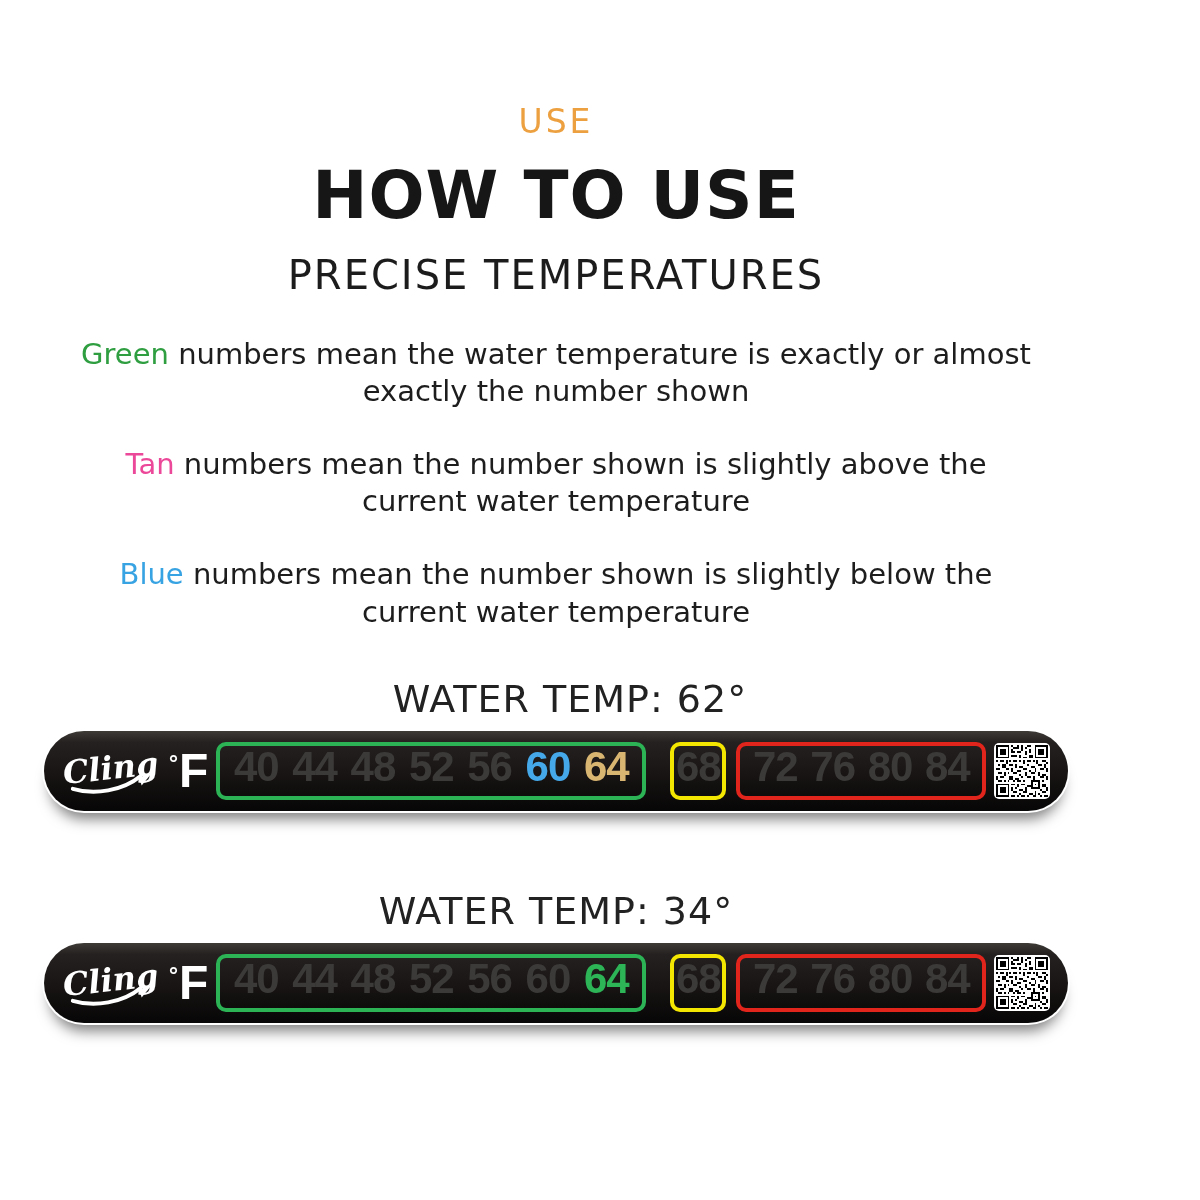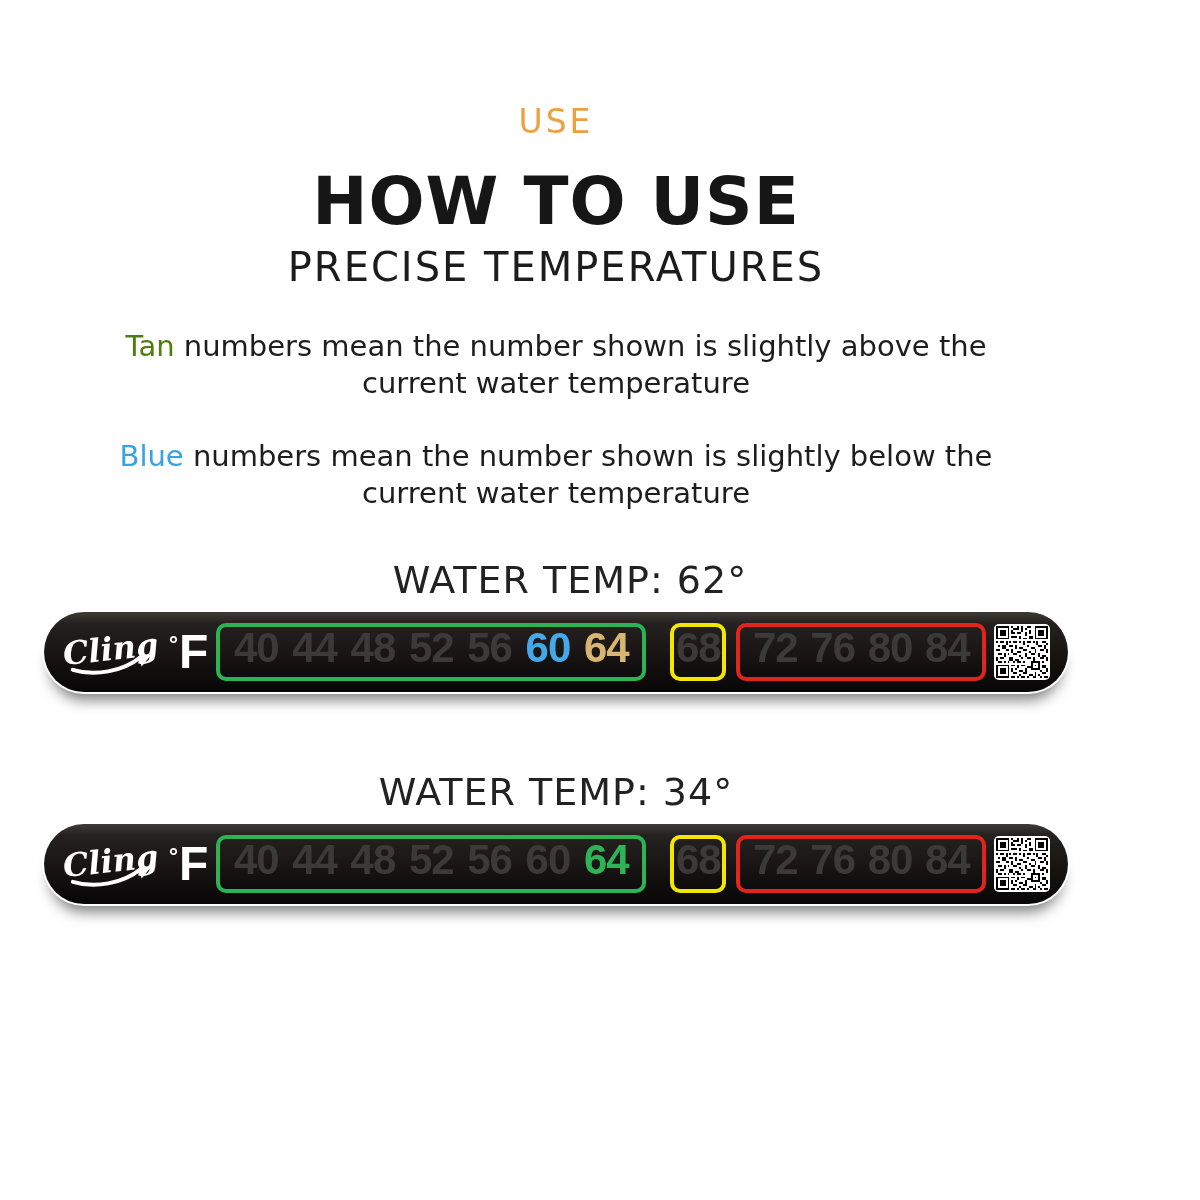--- a/index.html
+++ b/index.html
@@ -1,29 +1,29 @@
 <!DOCTYPE html>
 <html><head>
 <meta charset="utf-8">
 <style>
   * { margin:0; padding:0; box-sizing:border-box; }
   html,body { width:1200px; height:1200px; background:#ffffff; }
   body { font-family:"DejaVu Sans", sans-serif; color:#1d1d1d; }
   .page { width:1112px; height:1200px; padding-top:102px; text-align:center; overflow:hidden; }
 
   .eyebrow { font-size:33px; letter-spacing:3px; color:#eda03f; font-weight:400; }
-  .title   { font-size:66px; font-weight:700; letter-spacing:1px; color:#161616; margin-top:22px; }
-  .subtitle{ font-size:40px; font-weight:400; letter-spacing:2px; color:#1c1c1c; margin-top:4px; }
+  .title   { font-size:66px; font-weight:700; letter-spacing:1px; color:#161616; margin-top:16px; }
+  .subtitle{ font-size:40px; font-weight:400; letter-spacing:2px; color:#1c1c1c; margin-top:18px; }
 
   .legend { margin-top:38px; }
   .legend p { font-size:29px; line-height:1.28; max-width:950px; margin:0 auto; font-weight:400; }
   .legend p + p { margin-top:36px; }
   .kw { font-weight:400; }
   .kw-green { color:#2f9e41; }
-  .kw-tan   { color:#4d7c0f; }
+  .kw-tan   { color:#ec4899; }
   .kw-blue  { color:#38a3e2; }
 
   .strip-title { font-size:38px; letter-spacing:1px; color:#222; font-weight:400; }
   .strip-title.first  { margin-top:46px;padding-left:28px; }
   .strip-title.second { margin-top:78px; }
 
   .strip {
     width:1024px; height:80px; margin:10px auto 0; border-radius:42px;
     background:linear-gradient(180deg,#3e3b37 0%,#242120 14%,#171413 55%,#070606 100%);
     display:flex; align-items:center; padding:0 18px 0 16px;
@@ -53,20 +53,21 @@
 </head>
 <body>
 
 <div class="page">
 
   <div class="eyebrow">USE</div>
   <h1 class="title">HOW TO USE</h1>
   <div class="subtitle">PRECISE TEMPERATURES</div>
 
   <div class="legend">
+    <p><span class="kw kw-green">Green</span><span> numbers mean the water temperature is exactly or almost exactly the number shown</span></p>
     <p><span class="kw kw-tan">Tan</span><span> numbers mean the number shown is slightly above the current water temperature</span></p>
     <p><span class="kw kw-blue">Blue</span><span> numbers mean the number shown is slightly below the current water temperature</span></p>
   </div>
 
   <div class="strip-title first">WATER TEMP: 62°</div>
 
   <div class="strip">
     <div class="logo-wrap">
       <svg viewBox="0 0 130 64" width="104" height="54" aria-hidden="true">
         <g transform="rotate(-6 65 32)">

